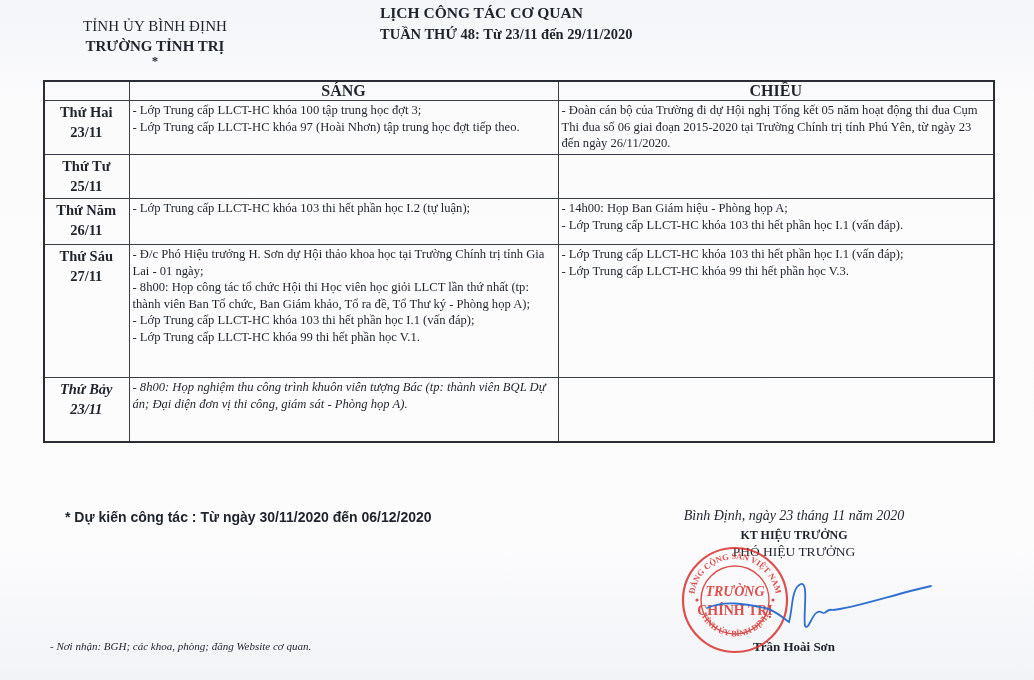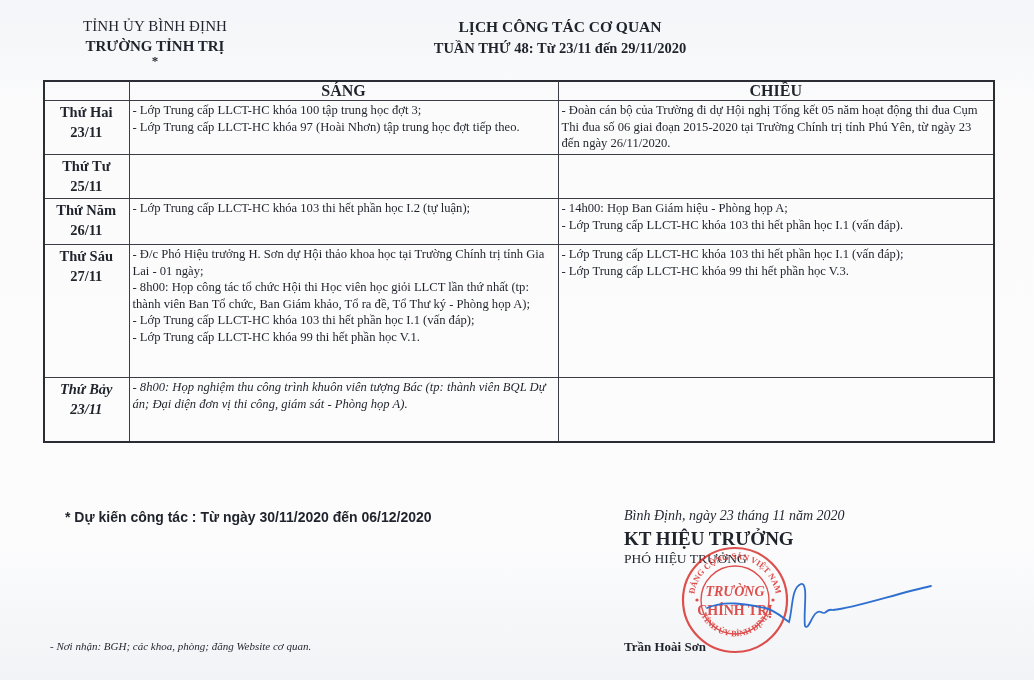--- a/index.html
+++ b/index.html
@@ -8,42 +8,42 @@
     background:#f7f8fa;
     font-family:"Liberation Serif", "DejaVu Serif", serif;
     color:#1f232b;
   }
   .page { position:absolute; left:0; top:0; width:1034px; height:680px;
     background: linear-gradient(180deg,#f3f5f8 0%, #fbfbfc 15%, #fcfcfd 80%, #f1f3f6 100%); }
   .org { position:absolute; left:50px; top:18px; width:210px; text-align:center; }
   .org .l1 { font-size:15px; letter-spacing:0.1px; }
   .org .l2 { font-size:15px; font-weight:bold; margin-top:3px; }
   .org .star { font-size:13px; font-weight:bold; margin-top:-2px; }
-  .title { position:absolute; left:380px; top:18px; width:360px; text-align:center; }
+  .title { position:absolute; left:380px; top:4px; width:360px; text-align:left; }
   .title .t1 { font-size:15.5px; font-weight:bold; }
   .title .t2 { font-size:14.5px; font-weight:bold; margin-top:4px; }
 
   table.sched { position:absolute; left:43px; top:80px; width:950px;
     border-collapse:collapse; border:2px solid #2a2d33; table-layout:fixed; }
   table.sched td, table.sched th { border:1.5px solid #3a3d44; vertical-align:top; padding:1px 4px 1px 3px; }
   table.sched th { font-size:16px; font-weight:bold; height:17px; padding:0; text-align:center; vertical-align:middle; }
   col.c-day { width:85px; } col.c-am { width:429px; } col.c-pm { width:436px; }
   td.day { text-align:center; vertical-align:middle; font-weight:bold; font-size:14.5px; line-height:20px; padding:0; }
   td.day.italic { font-style:italic; }
   td.cell { font-size:12.6px; line-height:16.6px; }
   td.cell.italic { font-style:italic; }
   td.cell div { margin:0; }
 
   .forecast { position:absolute; left:65px; top:509px; font-size:14px; font-weight:bold; font-family:"Liberation Sans", sans-serif; }
   .forecast-item { position:absolute; left:48px; top:528px; font-size:12.5px; }
   .recipients { position:absolute; left:50px; top:640px; font-size:11px; font-style:italic; }
 
-  .sign { position:absolute; left:624px; top:508px; width:300px; }
+  .sign { position:absolute; left:644px; top:508px; width:300px; text-align:center; }
   .sign .place { font-style:italic; font-size:14px; }
-  .sign .kt { font-weight:bold; font-size:19px; margin-top:4px; }
+  .sign .kt { font-weight:bold; font-size:12px; margin-top:4px; }
   .sign .role { font-size:13.5px; margin-top:1px; }
   .sign .name { position:absolute; left:0; width:300px; top:131px; font-weight:bold; font-size:13px; }
 
   .stamp { position:absolute; left:680px; top:545px; width:110px; height:110px; opacity:0.85; }
   .signature { position:absolute; left:705px; top:578px; width:230px; height:60px; }
 </style>
 </head>
 <body>
 
 <div class="page">

